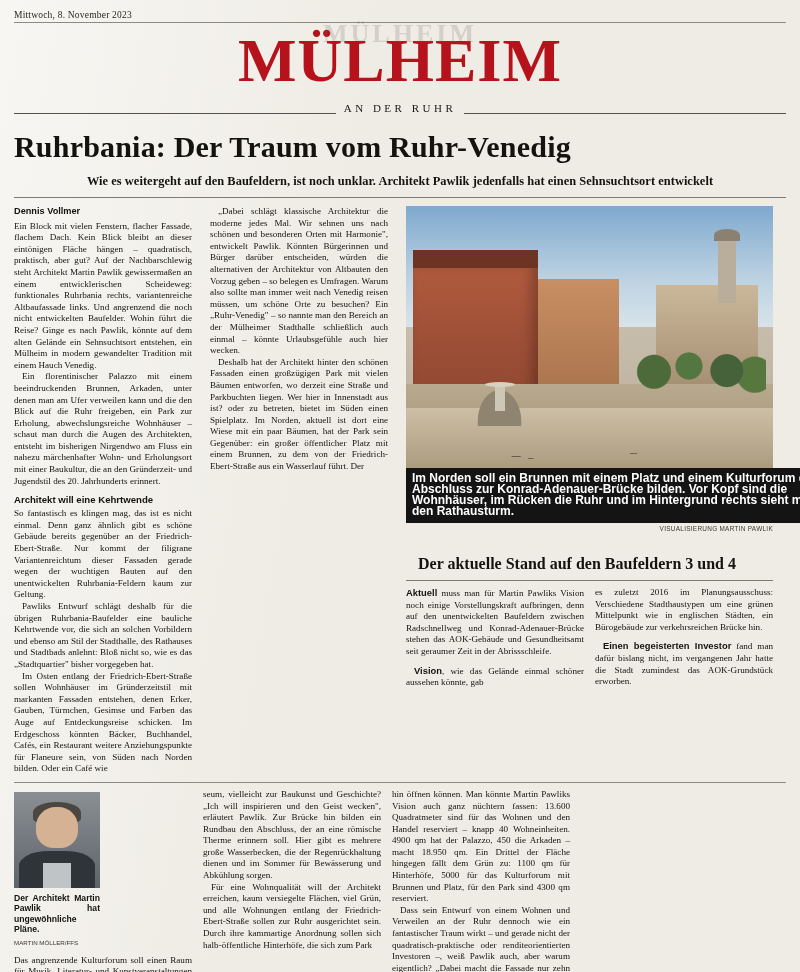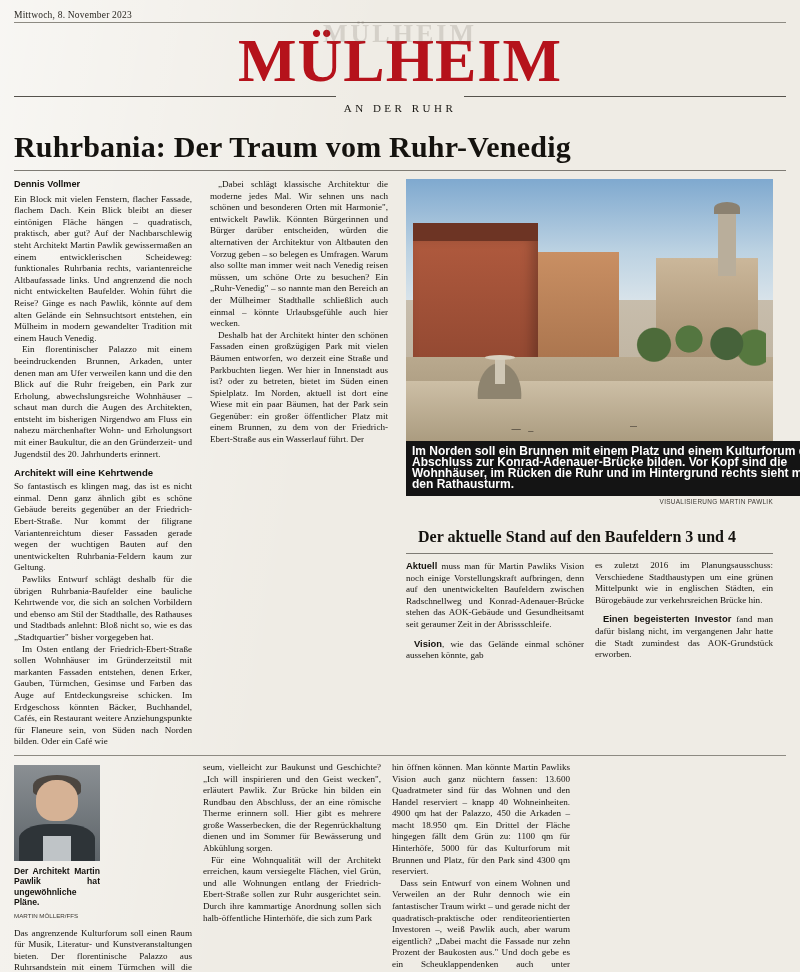--- a/index.html
+++ b/index.html
@@ -62,21 +62,21 @@
     pointer-events: none;
   }
   .masthead .sub {
     font-size: 11px;
     letter-spacing: 3.5px;
     margin-top: 6px;
     color: #1b1915;
   }
   .masthead-rule-wrap {
     display: flex;
-    align-items: flex-start;
+    align-items: flex-end;
     gap: 8px;
     margin-top: 3px;
   }
   .masthead-rule-wrap .line {
     flex: 1;
     height: 1px;
     background: #55524c;
   }
   .headline {
     font-size: 30px;
@@ -304,20 +304,21 @@
     <div class="ghost">MÜLHEIM</div>
     <div class="title">MÜLHEIM</div>
     <div class="masthead-rule-wrap">
       <div class="line"></div>
       <div class="sub">AN DER RUHR</div>
       <div class="line"></div>
     </div>
   </div>
 
   <div class="headline">Ruhrbania: Der Traum vom Ruhr-Venedig</div>
+  <div class="subhead">Wie es weitergeht auf den Baufeldern, ist noch unklar. Architekt Pawlik jedenfalls hat einen Sehnsuchtsort entwickelt</div>
   <div class="rule-head"></div>
 
   <div class="content">
 
     <div class="col">
       <div class="byline">Dennis Vollmer</div>
       <p class="first">Ein Block mit vielen Fenstern, flacher Fassade, flachem Dach. Kein Blick bleibt an dieser eintönigen Fläche hängen – quadratisch, praktisch, aber gut? Auf der Nachbarschlewig steht Architekt Martin Pawlik gewissermaßen an einem entwicklerischen Scheideweg: funktionales Ruhrbania rechts, variantenreiche Altbaufassade links. Und angrenzend die noch nicht entwickelten Baufelder. Wohin führt die Reise? Ginge es nach Pawlik, könnte auf dem alten Gelände ein Sehnsuchtsort entstehen, ein Mülheim in modern gewandelter Tradition mit einem Hauch Venedig.</p>
       <p>Ein florentinischer Palazzo mit einem beeindruckenden Brunnen, Arkaden, unter denen man am Ufer verweilen kann und die den Blick auf die Ruhr freigeben, ein Park zur Erholung, abwechslungsreiche Wohnhäuser – schaut man durch die Augen des Architekten, entsteht im bisherigen Nirgendwo am Fluss ein nahezu märchenhafter Wohn- und Erholungsort mit einer Baukultur, die an den Gründerzeit- und Jugendstil des 20. Jahrhunderts erinnert.</p>
       <div class="subhead-inline">Architekt will eine Kehrtwende</div>
       <p class="first">So fantastisch es klingen mag, das ist es nicht einmal. Denn ganz ähnlich gibt es schöne Gebäude bereits gegenüber an der Friedrich-Ebert-Straße. Nur kommt der filigrane Variantenreichtum dieser Fassaden gerade wegen der wuchtigen Bauten auf den unentwickelten Ruhrbania-Feldern kaum zur Geltung.</p>

